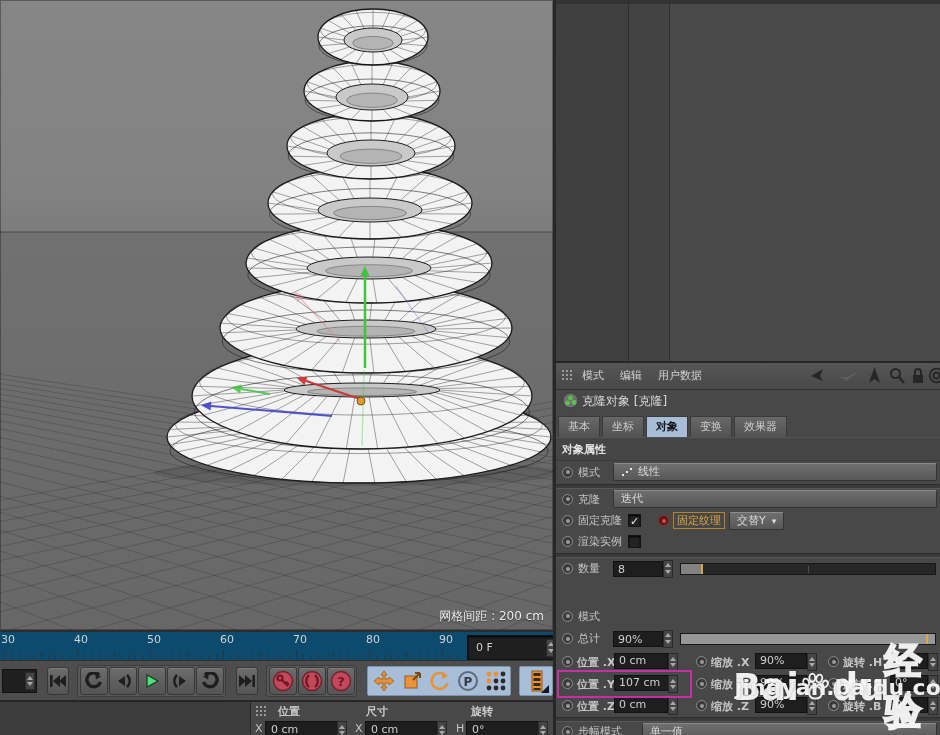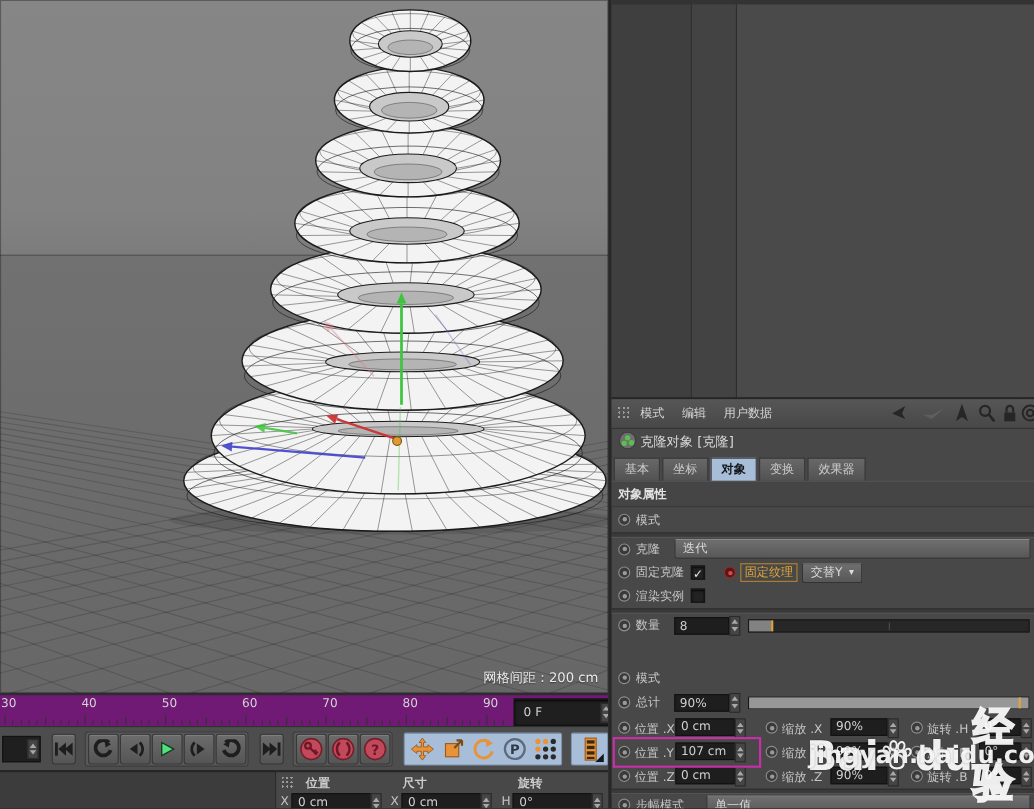--- a/index.html
+++ b/index.html
@@ -7,21 +7,21 @@
   #app{position:relative;width:940px;height:735px;background:#4a4a4a;overflow:hidden;
        -webkit-user-select:none;user-select:none;}
   
   #viewport{position:absolute;left:0;top:0;width:553px;height:630px;
     background:linear-gradient(#868686 0%,#828282 30%,#7c7c7c 36.8%,#7a7a7a 37%,#6f6f6f 100%);
     box-shadow:inset 0 0 0 1px rgba(40,40,40,.45);}
   #vp-svg{position:absolute;left:0;top:0;}
   .grid-label{position:absolute;right:9px;bottom:5px;color:#ececec;font-size:12px;
     text-shadow:0 1px 1px rgba(0,0,0,.45);}
   
-  #ruler{position:absolute;left:0;top:630px;width:553px;height:30px;background:#701a75;
+  #ruler{position:absolute;left:0;top:630px;width:553px;height:30px;background:#0c4a6e;
     border-top:2px solid #2c2c2c;}
   #ruler .num{position:absolute;top:1px;transform:translateX(-50%);color:#d2d2d2;font-size:11px;}
   #ticks{position:absolute;left:0;top:14px;width:462px;height:14px;}
   #ticks i{position:absolute;bottom:1px;width:1px;background:#323232;}
   #frame-field{position:absolute;left:467px;top:3px;width:82px;height:23px;background:#1f1f1f;
     border:1px solid #121212;box-shadow:inset 0 1px 2px #000;color:#cfcfcf;font-size:11px;
     display:flex;align-items:center;padding-left:8px;}
   
   #transport{position:absolute;left:0;top:660px;width:553px;height:40px;background:#4d4d4d;
     border-top:1px solid #303030;display:flex;align-items:center;}
@@ -101,21 +101,21 @@
   .sl{flex:1;height:12px;margin:0 4px 0 7px;background:#272727;border:1px solid #181818;
     position:relative;box-sizing:border-box;}
   .sl .handle{position:absolute;left:0;top:0;height:100%;width:20px;background:#828282;}
   .sl .mark{position:absolute;top:0;height:100%;width:2px;background:var(--orange,#e0a63c);}
   .sl .tick{position:absolute;left:50%;top:2px;height:7px;width:1px;background:#4e4e4e;}
   .sl.filled{background:#979797;}
   .olabel{color:var(--orange,#e0a63c);font-size:11px;border:1px solid #b5832c;
     padding:0 3px;margin-left:4px;white-space:nowrap;}
   .trow{position:absolute;left:0;width:384px;height:22px;}
   .trow .pc{position:absolute;top:5px;margin:0;}
-  .trow .tl{position:absolute;top:4px;color:#c6c6c6;font-size:11px;white-space:nowrap;}
+  .trow .tl{position:absolute;top:4px;color:#c6c6c6;font-size:11px;white-space:nowrap;font-weight:bold;}
   .trow .tf{position:absolute;top:2px;height:16px;background:#1e1e1e;border:1px solid #111;
     color:#cfcfcf;font-size:11px;line-height:14px;padding:0 4px;box-sizing:border-box;}
   .trow .spin{position:absolute;top:2px;}
   #posy-box{position:absolute;left:1px;top:670px;width:131px;height:24px;
     border:2px solid var(--magenta,#c72fa7);pointer-events:none;}
   
   #watermark{position:absolute;left:733px;top:641px;width:210px;height:62px;opacity:.92;
     pointer-events:none;}
   #wm-line1{position:absolute;left:0;top:-4px;display:flex;align-items:center;color:#fff;
     font-weight:bold;font-size:37px;text-shadow:0 0 2px rgba(0,0,0,.3);}
@@ -763,20 +763,24 @@
       <span class="tab">基本</span>
       <span class="tab">坐标</span>
       <span class="tab active">对象</span>
       <span class="tab">变换</span>
       <span class="tab">效果器</span>
     </div>
 
     <div class="prow" style="top:461px;height:22px">
       <span class="pc"></span>
       <span class="plab">模式</span>
+      <div class="dd grow">
+        <span class="ddicon"></span>
+        <span>线性</span>
+      </div>
     </div>
     <div class="sep" style="top:484px"></div>
 
     <div class="prow" style="top:488px;height:22px">
       <span class="pc"></span>
       <span class="plab">克隆</span>
       <div class="dd grow">
         <span>迭代</span>
       </div>
     </div>

